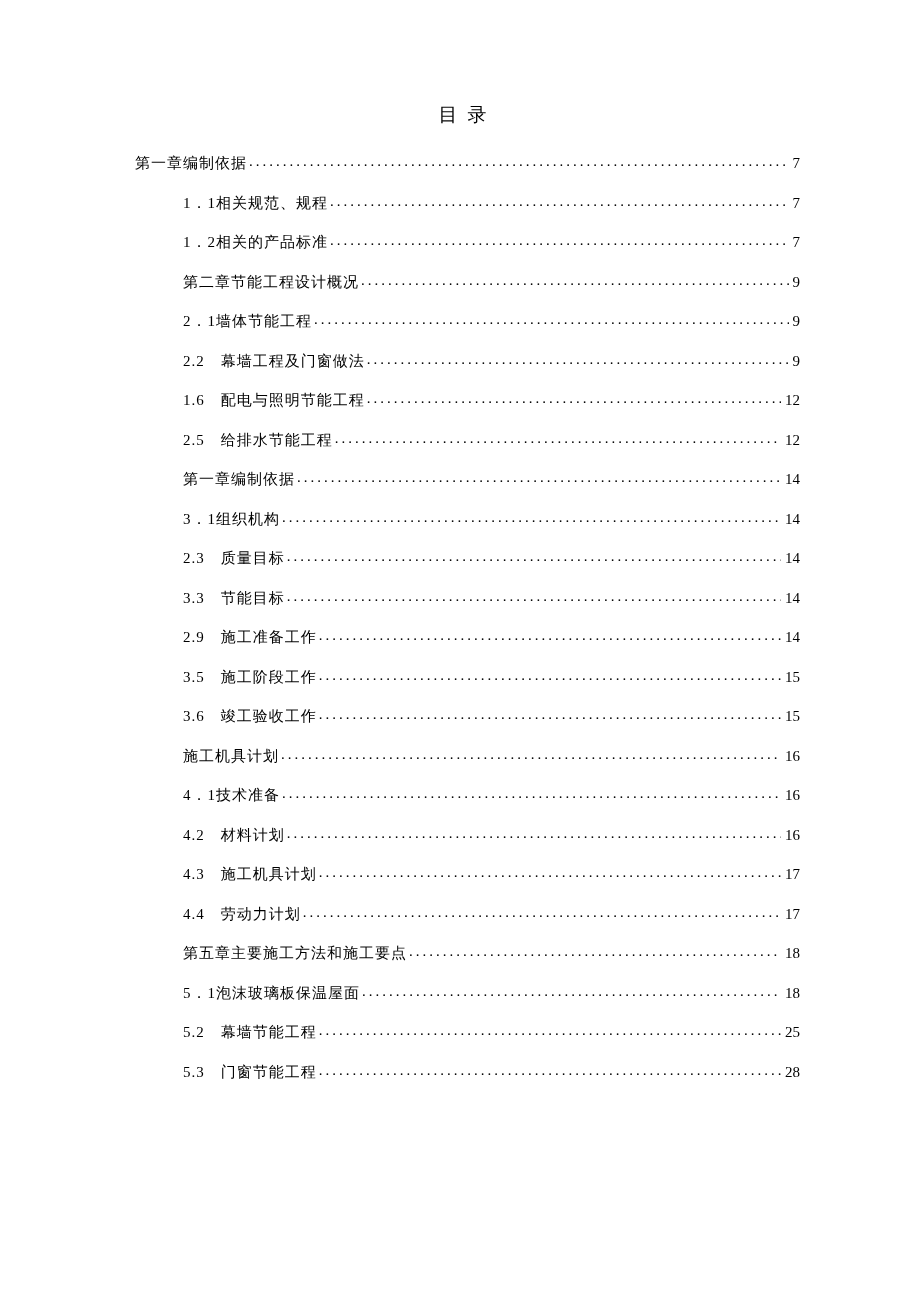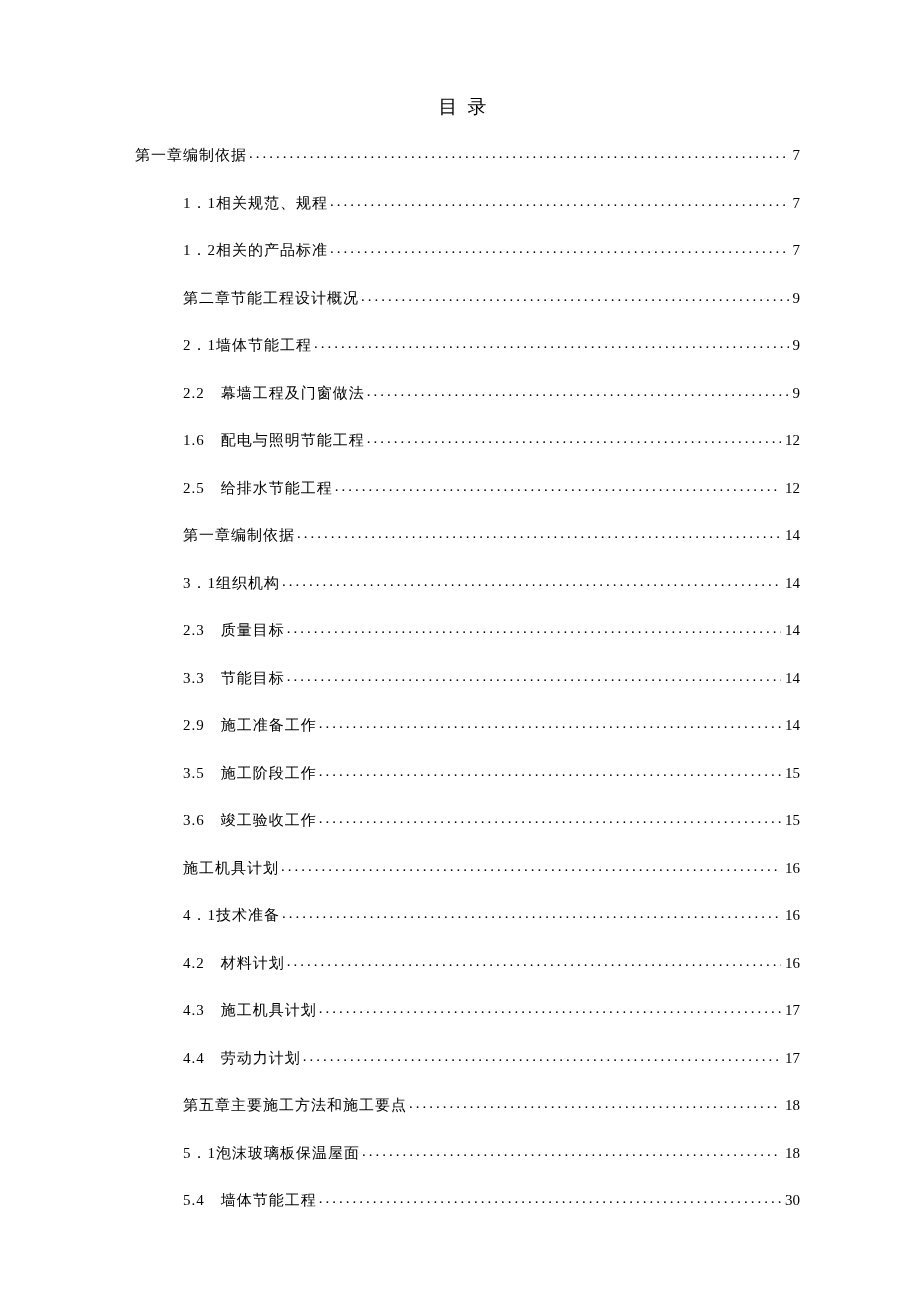--- a/index.html
+++ b/index.html
@@ -5,34 +5,33 @@
     * { box-sizing: border-box; margin: 0; padding: 0; }
     body {
       width: 920px;
       height: 1301px;
       background: #ffffff;
       font-family: "SimSun", "宋体", serif;
       color: #000;
       font-size: 15px;
     }
     .page {
-      padding: 54px 120px 0 135px;
-      margin-top: 40px;
+      padding: 102px 120px 0 135px;
     }
     .title {
       text-align: center;
       font-size: 19px;
       letter-spacing: 10px;
       margin-bottom: 22px;
       font-weight: normal;
     }
     .toc {
       display: flex;
       flex-direction: column;
-      gap: 8px;
+      gap: 0;
     }
     .toc-item {
       display: flex;
       align-items: baseline;
       white-space: nowrap;
       height: 39.5px;
       padding-top: 3px;
     }
     .toc-item.l0 { padding-left: 0; }
     .toc-item.l1 { padding-left: 48px; }
@@ -169,18 +168,23 @@
         <span class="label">第五章主要施工方法和施工要点</span>
         <span class="leader"></span>
         <span class="pg">18</span>
       </div>
       <div class="toc-item l1">
         <span class="label">5．1泡沫玻璃板保温屋面</span>
         <span class="leader"></span>
         <span class="pg">18</span>
       </div>
       <div class="toc-item l1">
-        <span class="label">5.4　墙体节能工程</span>
+        <span class="label">5.2　幕墙节能工程</span>
         <span class="leader"></span>
-        <span class="pg">30</span>
+        <span class="pg">25</span>
+      </div>
+      <div class="toc-item l1">
+        <span class="label">5.3　门窗节能工程</span>
+        <span class="leader"></span>
+        <span class="pg">28</span>
       </div>
     </div>
 </div>
 
 </body></html>

